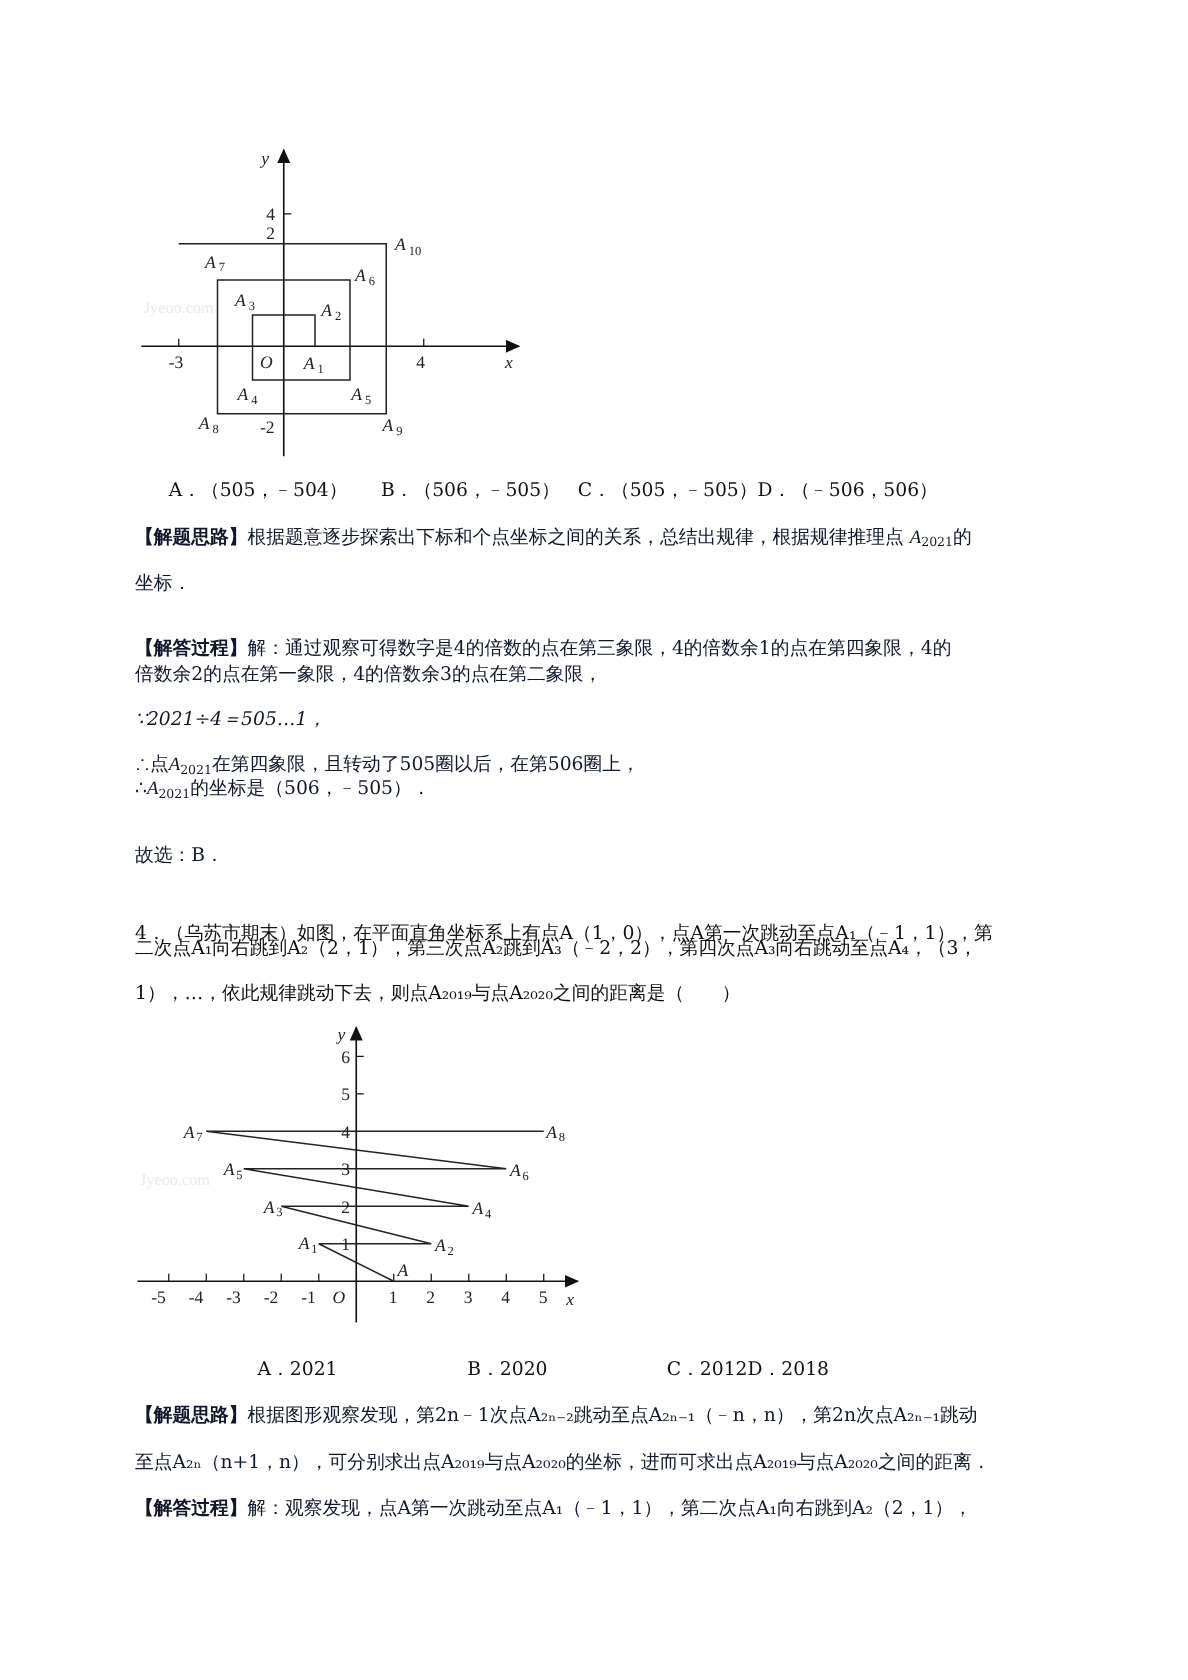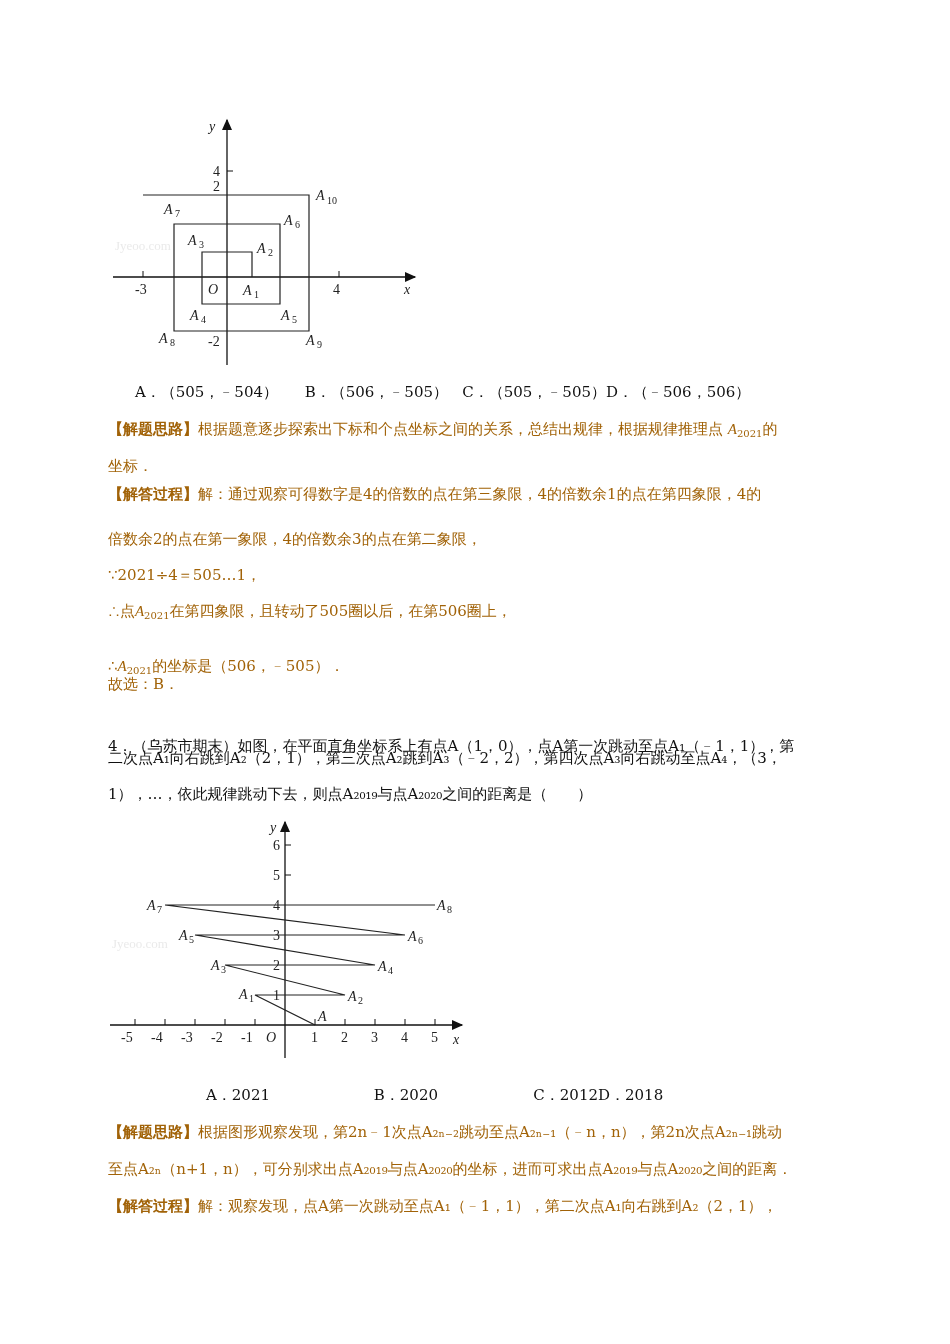--- a/index.html
+++ b/index.html
@@ -1,19 +1,19 @@
 <!DOCTYPE html>
 <html><head>
 <meta charset="utf-8">
 <style>
   html, body { margin: 0; padding: 0; background: #ffffff; }
   body { width: 950px; height: 1344px; position: relative; overflow: hidden;
          font-family: "DejaVu Serif", "Liberation Serif", serif; color: #111; }
   .line { position: absolute; left: 108px; font-size: 15px; line-height: 20px; white-space: nowrap; }
-  .red { color: #a16207; }
+  .red { color: #0f172a; }
   .black { color: #111; text-align: right; }
   .bracket { font-weight: bold; }
   i.m { font-family: "Liberation Serif", serif; font-style: italic; }
   sub { font-size: 10px; vertical-align: -3px; line-height: 0; }
   .opts span { display: inline-block; }
   svg { position: absolute; }
   svg text { font-family: "Liberation Serif", serif; font-size: 14px; fill: #222; }
   svg text.it { font-style: italic; }
   svg text.sub { font-size: 10px; }
 </style>
@@ -70,29 +70,29 @@
 <div class="line black opts" style="top:382px; word-spacing:0;">
   <span style="width:170px">A．（505，﹣504）</span><span style="width:170px">B．（506，﹣505）</span><span style="width:158px">C．（505，﹣505）</span><span>D．（﹣506，506）</span>
 </div>
 
 <div class="line red" style="top:419px;">
   <span class="bracket">【解题思路】</span><span>根据题意逐步探索出下标和个点坐标之间的关系，总结出规律，根据规律推理点</span>
   <i class="m">A</i><sub>2021</sub><span>的</span>
 </div>
 <div class="line red" style="top:456px;">坐标．</div>
 
-<div class="line red" style="top:484px;">
+<div class="line red" style="top:508px;">
   <span class="bracket">【解答过程】</span><span>解：通过观察可得数字是4的倍数的点在第三象限，4的倍数余1的点在第四象限，4的</span>
 </div>
 <div class="line red" style="top:529px;">倍数余2的点在第一象限，4的倍数余3的点在第二象限，</div>
-<div class="line red" style="top:565px;">∵2021÷4＝505…1，</div>
+<div class="line red" style="top:565px;font-style:italic;">∵2021÷4＝505…1，</div>
 <div class="line red" style="top:601px;">
   <span>∴点</span><i class="m">A</i><sub>2021</sub><span>在第四象限，且转动了505圈以后，在第506圈上，</span>
 </div>
-<div class="line red" style="top:656px;text-align:right;">
+<div class="line red" style="top:620px;text-align:right;">
   <span>∴</span><i class="m">A</i><sub>2021</sub><span>的坐标是（506，﹣505）．</span>
 </div>
 <div class="line red" style="top:674px;">故选：B．</div>
 
 <div class="line black" style="top:711px;margin-top:25px;">
   <span>4．</span><span>（乌苏市期末）如图，在平面直角坐标系上有点A（1，0），点A第一次跳动至点A₁（﹣1，1），第</span>
 </div>
 <div class="line black" style="top:748px;">二次点A₁向右跳到A₂（2，1），第三次点A₂跳到A₃（﹣2，2），第四次点A₃向右跳动至点A₄，（3，</div>
 <div class="line black" style="top:784px;">1），…，依此规律跳动下去，则点A₂₀₁₉与点A₂₀₂₀之间的距离是（　　）</div>
 

